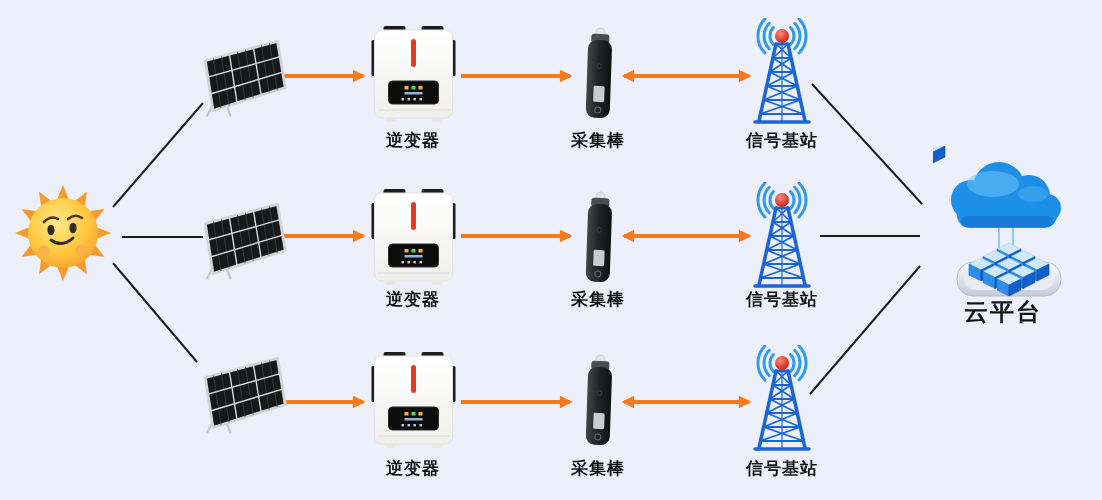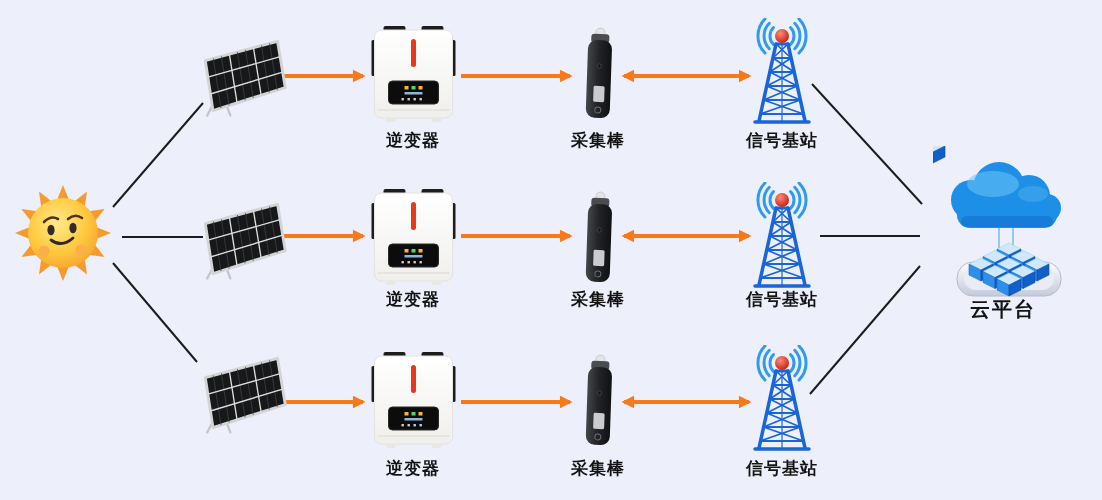--- a/index.html
+++ b/index.html
@@ -15,21 +15,21 @@
   }
   .lines-layer{position:absolute;left:0;top:0;z-index:0;}
   .node{position:absolute;z-index:1;}
   .node svg{display:block;}
   .lbl{
     position:absolute;z-index:2;
     transform:translateX(-50%);
     font-size:17px;font-weight:700;color:#141414;
     white-space:nowrap;letter-spacing:1px;
   }
-  .lbl-big{font-size:20px;letter-spacing:2px;}
+  .lbl-big{font-size:24px;letter-spacing:2px;}
 </style>
 </head>
 <body>
 
 <svg width="0" height="0" style="position:absolute" aria-hidden="true">
   <defs>
     <radialGradient id="sunG" cx="42%" cy="36%" r="75%">
       <stop offset="0%" stop-color="#ffe98a"></stop>
       <stop offset="55%" stop-color="#ffc93e"></stop>
       <stop offset="100%" stop-color="#f59b2e"></stop>

